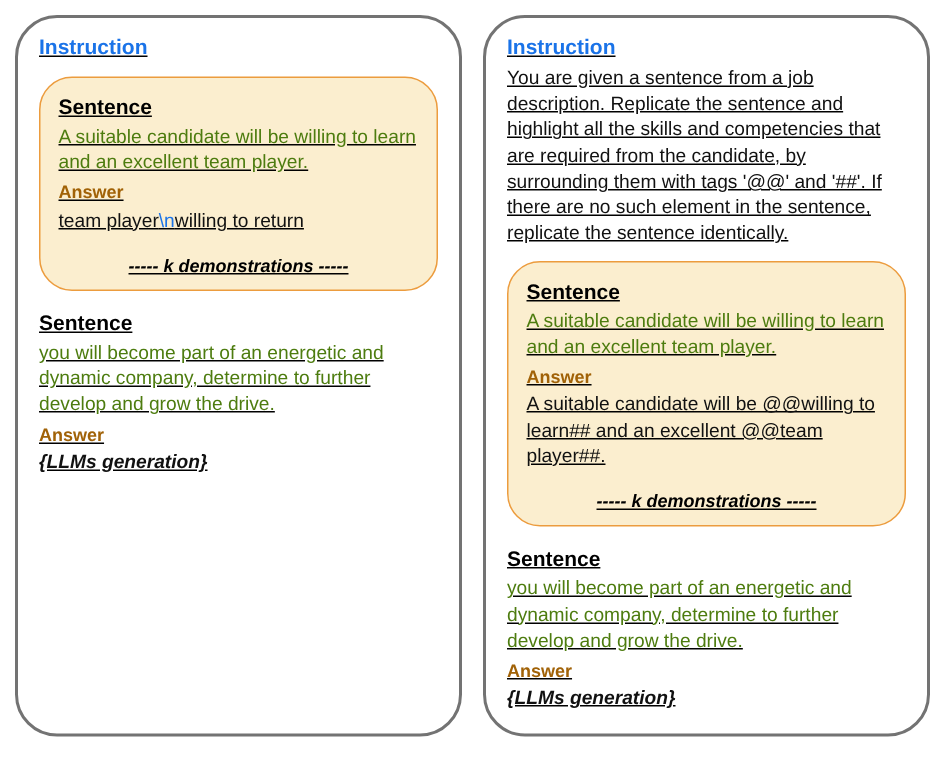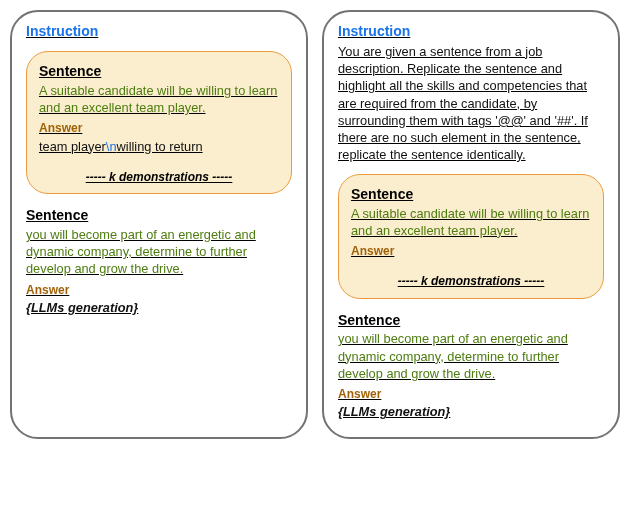--- a/index.html
+++ b/index.html
@@ -96,20 +96,21 @@
 </div>
 
 <div class="card">
   <div class="instruction-label">Instruction</div>
   <div class="instruction-text">You are given a sentence from a job description. Replicate the sentence and highlight all the skills and competencies that are required from the candidate, by surrounding them with tags '@@' and '##'. If there are no such element in the sentence, replicate the sentence identically.</div>
 
   <div class="demo-box">
     <div class="sentence-label">Sentence</div>
     <div class="sentence-text">A suitable candidate will be willing to learn and an excellent team player.</div>
     <div class="answer-label">Answer</div>
+    <div class="answer-text">A suitable candidate will be @@willing to learn## and an excellent @@team player##.</div>
     <div class="k-demo">-----   k demonstrations   -----</div>
   </div>
 
   <div class="sentence-label">Sentence</div>
   <div class="sentence-text">you will become part of an energetic and dynamic company, determine to further develop and grow the drive.</div>
   <div class="answer-label">Answer</div>
   <div class="answer-text gen-text">{LLMs generation}</div>
 </div>
 
 </body></html>

